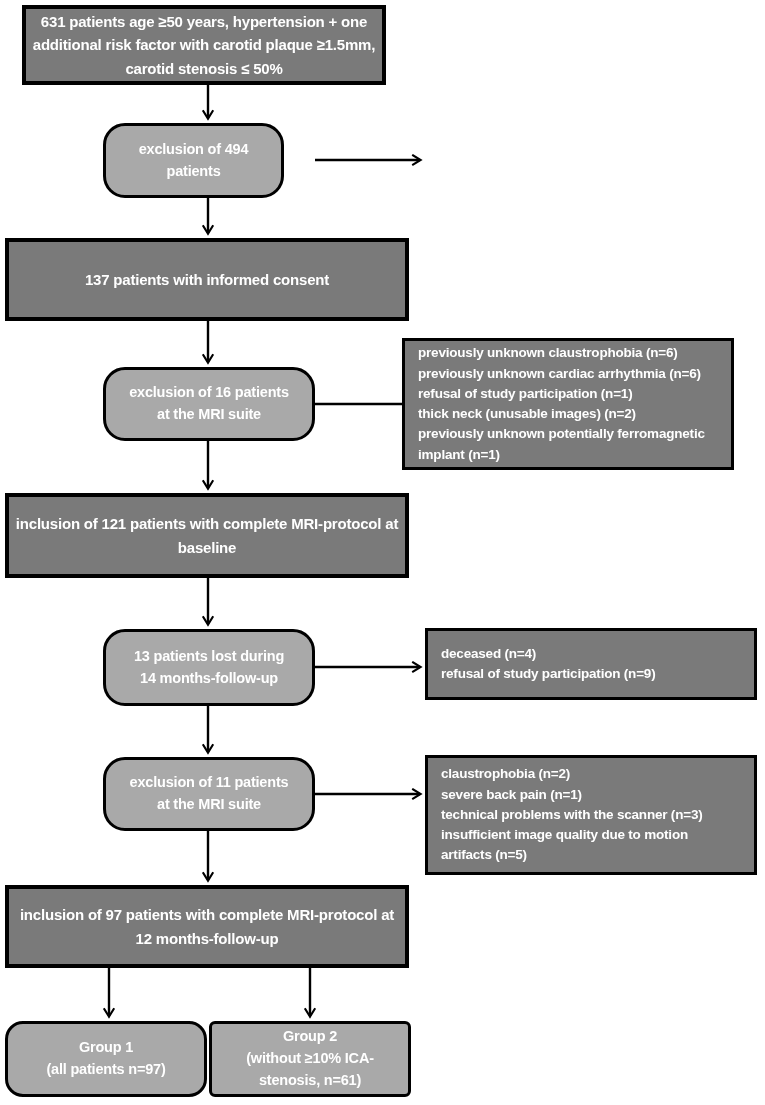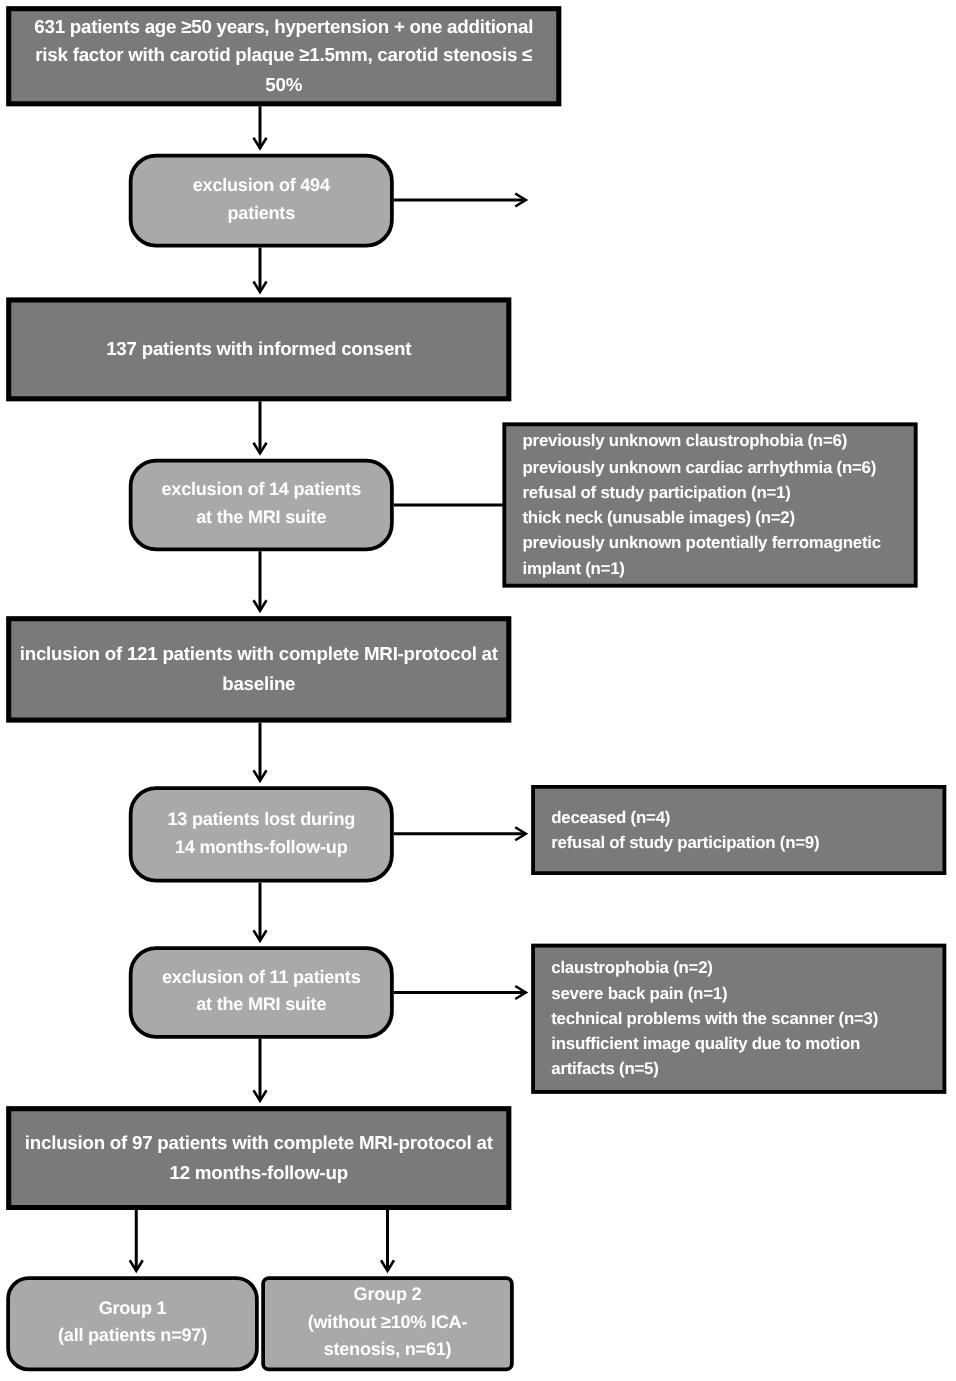--- a/index.html
+++ b/index.html
@@ -43,26 +43,26 @@
   }
   .side{
     background:var(--dark-box-fill);
     border:3px solid var(--border);
     font-size:13.5px;line-height:1.5;
     justify-content:flex-start;
     text-align:left;
     padding:10px 13px;
   }
   
-  .b-start   {left:5px;  top:5px;   width:444px;height:80px;text-align:center;}
+  .b-start   {left:22px;  top:5px;   width:364px;height:80px;text-align:center;}
   .b-consent {left:5px;  top:238px; width:404px;height:83px;}
   .b-incl121 {left:5px;  top:493px; width:404px;height:85px;}
   .b-incl97  {left:5px;  top:885px; width:404px;height:83px;}
   
-  .b-excl494 {left:103px;top:123px; width:212px;height:75px;}
+  .b-excl494 {left:103px;top:123px; width:181px;height:75px;}
   .b-excl16  {left:103px;top:367px; width:212px;height:74px;}
   .b-lost13  {left:103px;top:629px; width:212px;height:77px;}
   .b-excl11  {left:103px;top:757px; width:212px;height:74px;}
   
   .b-group1  {left:5px;  top:1021px;width:202px;height:76px;border-radius:18px;}
   .b-group2  {left:209px;top:1021px;width:202px;height:76px;border-radius:6px;}
   
   .s1{left:425px;top:66px; width:332px;height:191px;}
   .s2{left:402px;top:338px;width:332px;height:132px;}
   .s3{left:425px;top:628px;width:332px;height:72px;}
@@ -91,21 +91,21 @@
     <line x1="315" y1="160" x2="420" y2="160" stroke="#000" stroke-width="2.4" marker-end="url(#arrowhead)"></line>
     <line x1="315" y1="404" x2="420" y2="404" stroke="#000" stroke-width="2.4" marker-end="url(#arrowhead)"></line>
     <line x1="315" y1="667" x2="420" y2="667" stroke="#000" stroke-width="2.4" marker-end="url(#arrowhead)"></line>
     <line x1="315" y1="794" x2="420" y2="794" stroke="#000" stroke-width="2.4" marker-end="url(#arrowhead)"></line>
   </svg>
 
   <div class="box dark b-start">631 patients age ≥50 years, hypertension + one additional risk factor with carotid plaque ≥1.5mm, carotid stenosis ≤ 50%</div>
   <div class="box rounded b-excl494">exclusion of 494
 patients</div>
   <div class="box dark b-consent">137 patients with informed consent</div>
-  <div class="box rounded b-excl16">exclusion of 14 patients
+  <div class="box rounded b-excl16">exclusion of 16 patients
 at the MRI suite</div>
   <div class="box dark b-incl121">inclusion of 121 patients with complete MRI-protocol at baseline</div>
   <div class="box rounded b-lost13">13 patients lost during
 14 months-follow-up</div>
   <div class="box rounded b-excl11">exclusion of 11 patients
 at the MRI suite</div>
   <div class="box dark b-incl97">inclusion of 97 patients with complete MRI-protocol at 12 months-follow-up</div>
   <div class="box rounded b-group1">Group 1
 (all patients n=97)</div>
   <div class="box rounded b-group2">Group 2

